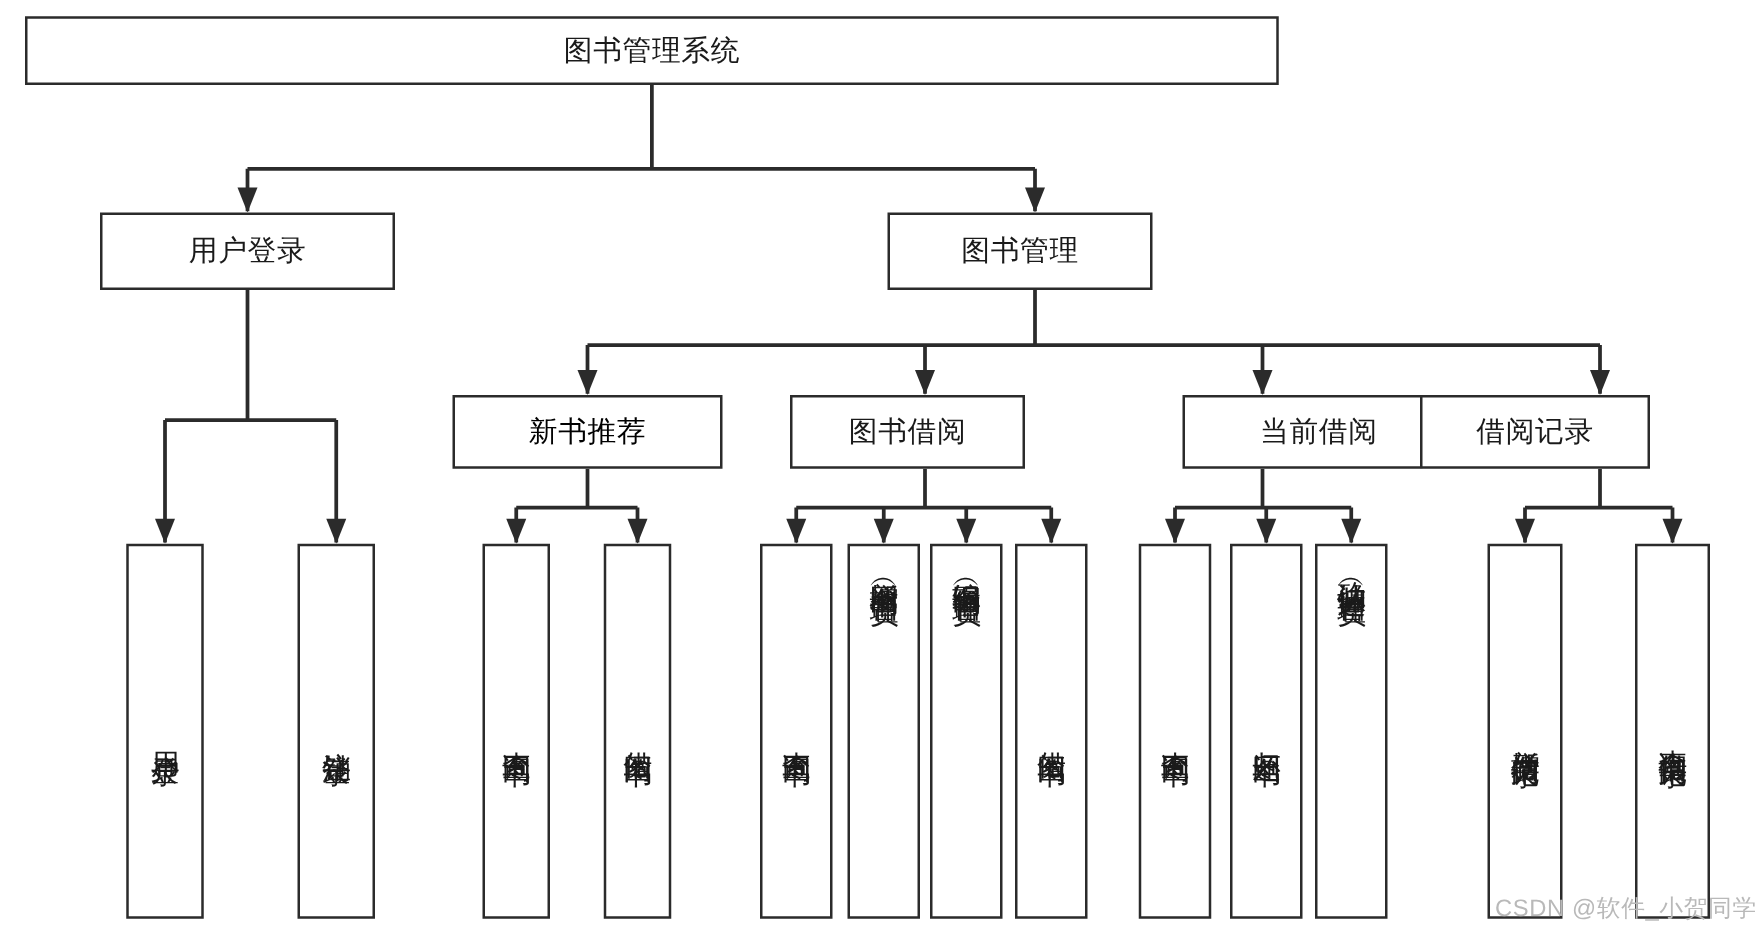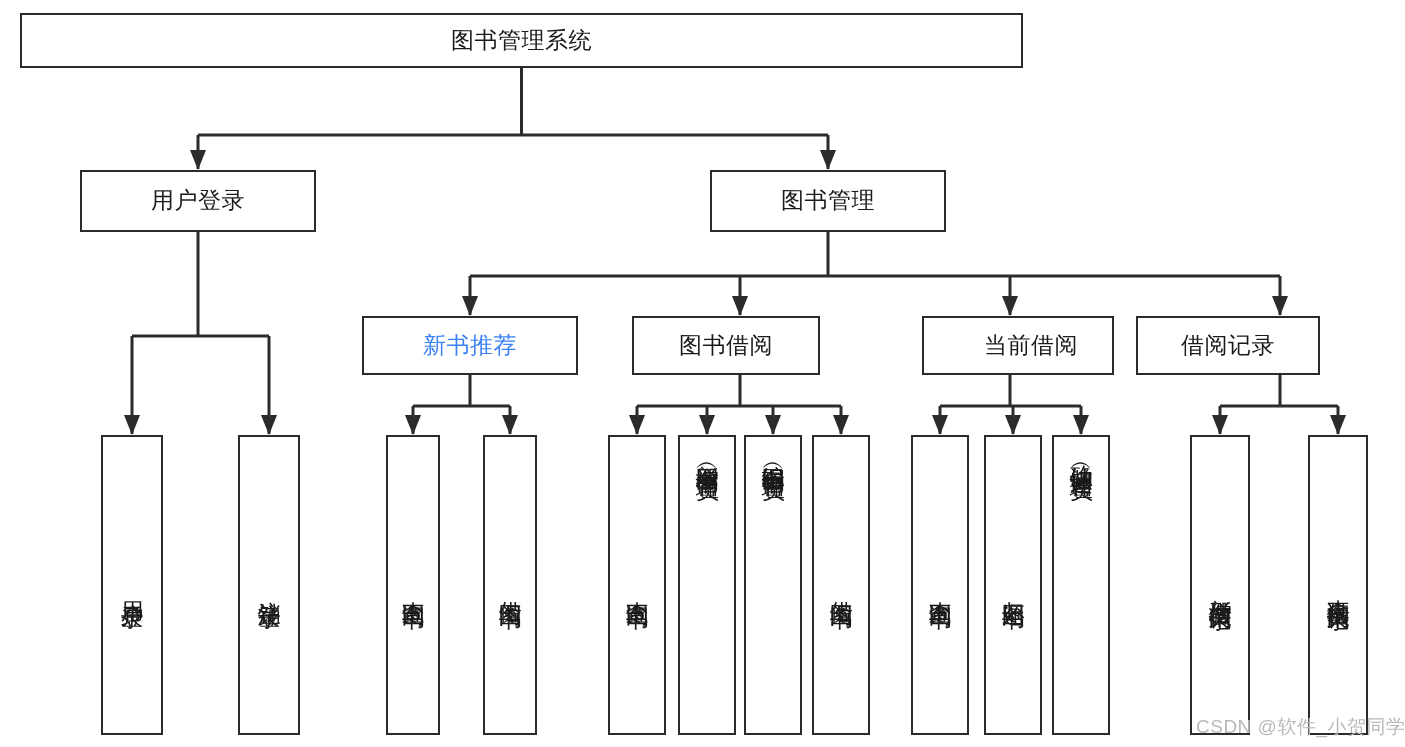--- a/index.html
+++ b/index.html
@@ -140,30 +140,30 @@
       <polygon points="1330,415 1346,415 1338,435" fill="#2b2b2b"></polygon>
     </svg>
 
   <div id="node-layer">
       <div class="node-box" style="left: 20px; top: 13px; width: 1003px; height: 55px; border-color: rgb(43, 43, 43);">
         <span class="node-label-h" style="color: rgb(26, 26, 26);">图书管理系统</span>
       </div>
       <div class="node-box" style="left: 80px; top: 170px; width: 236px; height: 62px; border-color: rgb(43, 43, 43);">
         <span class="node-label-h" style="color: rgb(26, 26, 26);">用户登录</span>
       </div>
-      <div class="node-box" style="left: 710px; top: 170px; width: 236px; height: 62px; border-color: rgb(43, 43, 43);">
+      <div class="node-box" style="left: 710px; top: 170px; width: 212px; height: 62px; border-color: rgb(43, 43, 43);">
         <span class="node-label-h" style="color: rgb(26, 26, 26);">图书管理</span>
       </div>
       <div class="node-box" style="left: 362px; top: 316px; width: 216px; height: 59px; border-color: rgb(43, 43, 43);">
-        <span class="node-label-h" style="color: #3b82f6;">新书推荐</span>
+        <span class="node-label-h" style="color: #000000;">新书推荐</span>
       </div>
       <div class="node-box" style="left: 632px; top: 316px; width: 188px; height: 59px; border-color: rgb(43, 43, 43);">
         <span class="node-label-h" style="color: rgb(26, 26, 26);">图书借阅</span>
       </div>
-      <div class="node-box" style="left: 922px; top: 316px; width: 192px; height: 59px; border-color: rgb(43, 43, 43); padding-left: 26px;">
+      <div class="node-box" style="left: 946px; top: 316px; width: 192px; height: 59px; border-color: rgb(43, 43, 43); padding-left: 26px;">
         <span class="node-label-h" style="color: rgb(26, 26, 26);">当前借阅</span>
       </div>
       <div class="node-box" style="left: 1136px; top: 316px; width: 184px; height: 59px; border-color: rgb(43, 43, 43);">
         <span class="node-label-h" style="color: rgb(26, 26, 26);">借阅记录</span>
       </div>
       <div class="node-box leaf" style="left: 101px; top: 435px; width: 62px; height: 300px; border-color: rgb(43, 43, 43);">
         <div class="leaf-inner">
           <span class="node-label-v" style="color: rgb(26, 26, 26);">用户登录</span>
         </div>
       </div>

